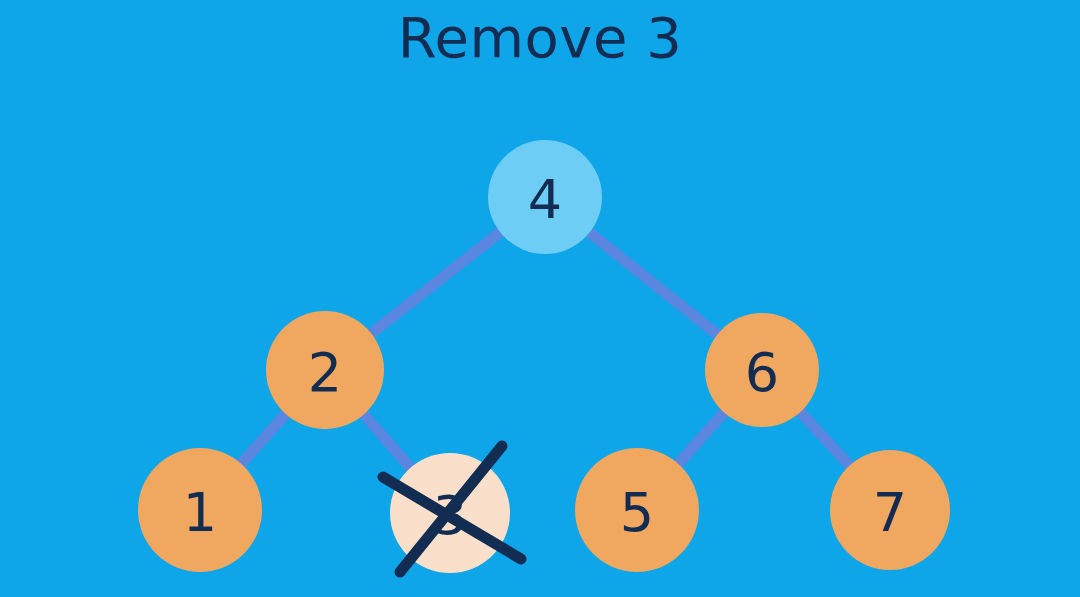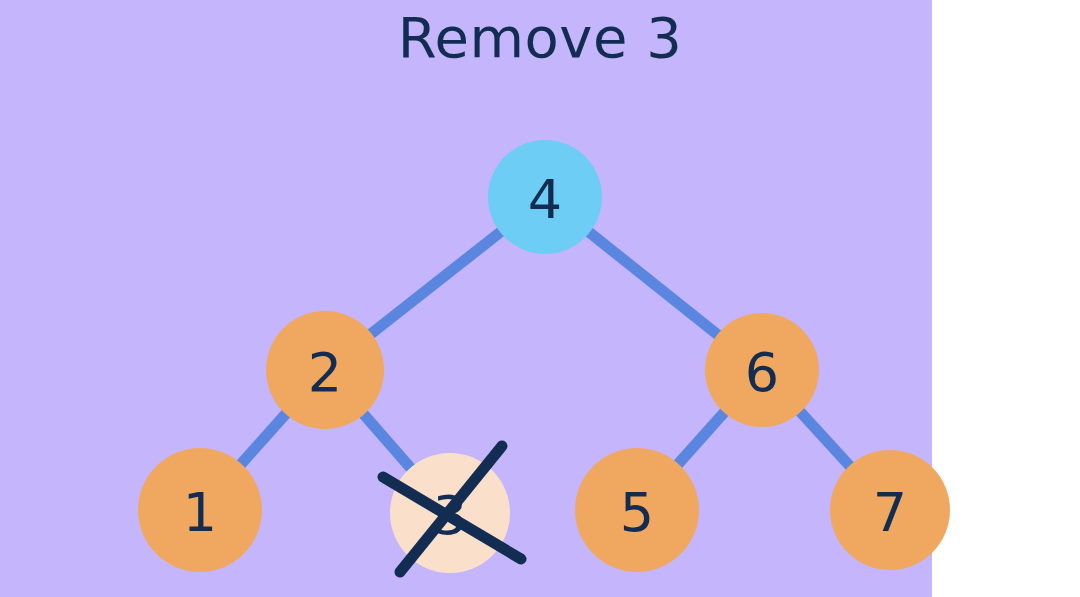--- a/index.html
+++ b/index.html
@@ -9,23 +9,23 @@
     background: #ffffff;
   }
   body {
     width: 1080px;
     height: 597px;
     overflow: hidden;
     font-family: "DejaVu Sans", "Liberation Sans", sans-serif;
   }
   #stage {
     position: relative;
-    width: 932px;
+    width: 1080px;
     height: 597px;
-    background: #c4b5fd;
+    background: #0ea5e9;
   }
   #title {
     position: absolute;
     left: 0;
     top: 2px;
     width: 1080px;
     text-align: center;
     font-size: 56px;
     font-weight: 400;
     letter-spacing: 0.5px;

